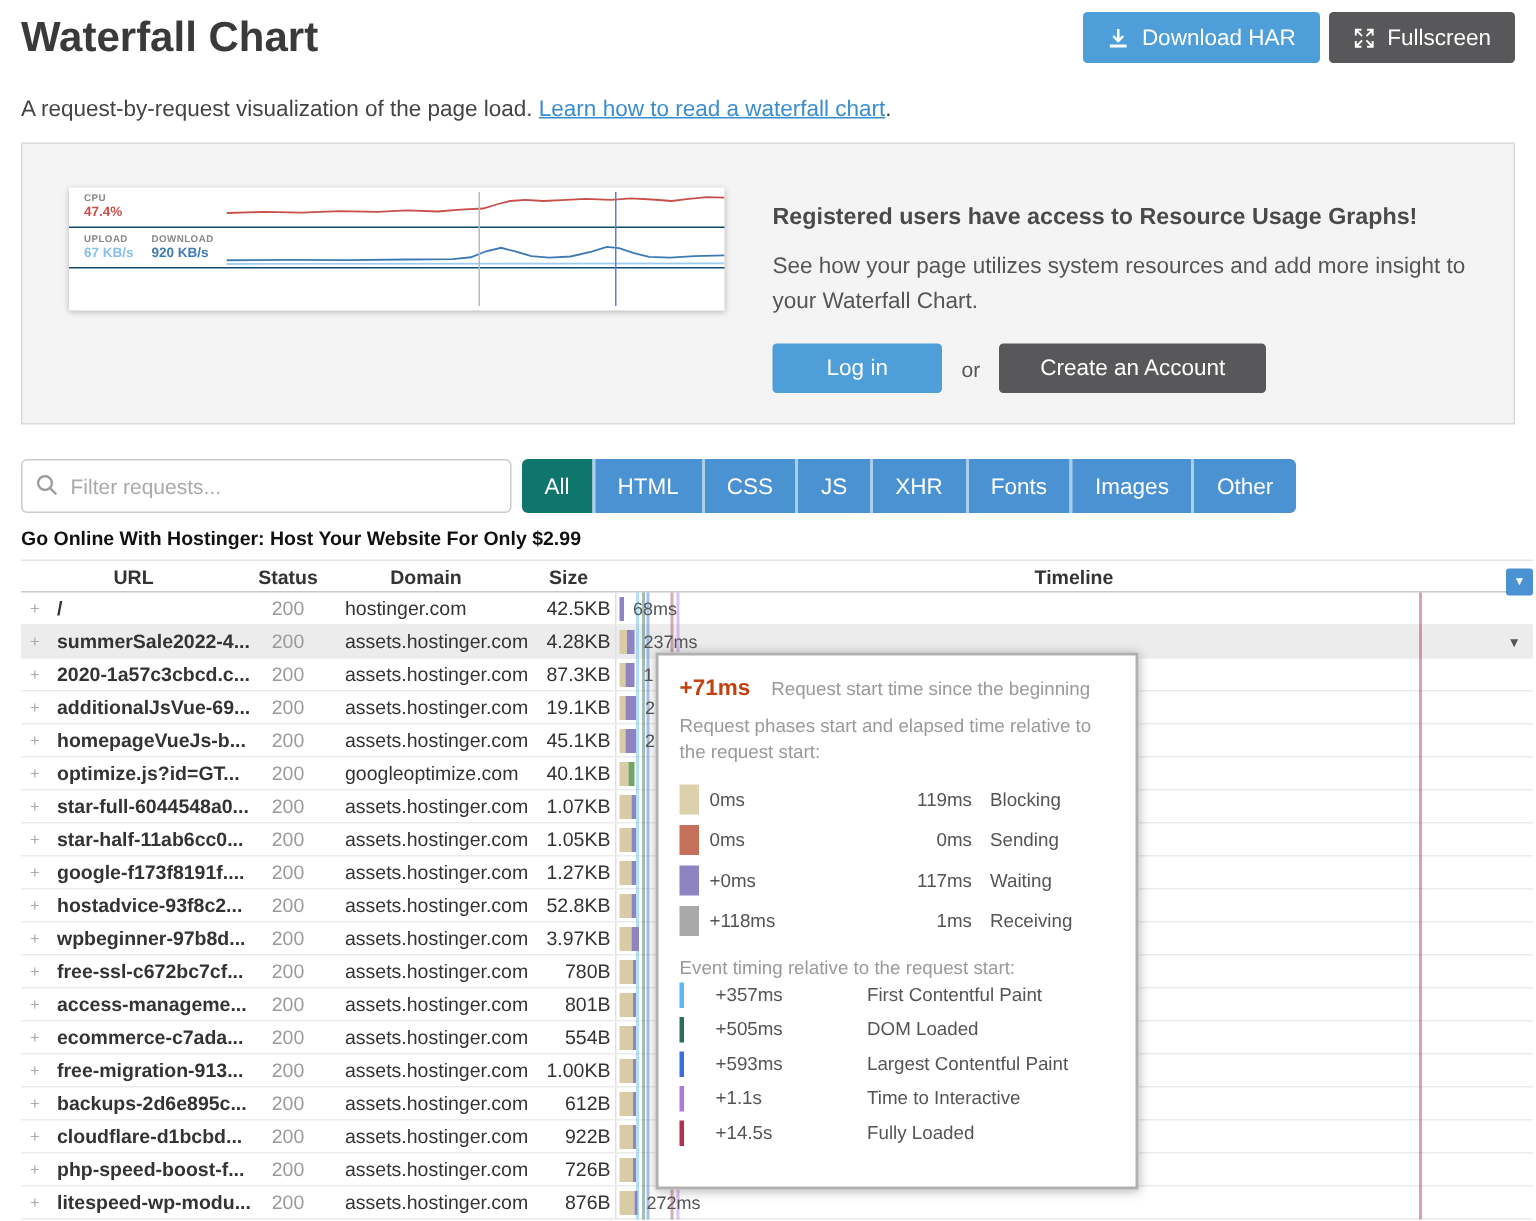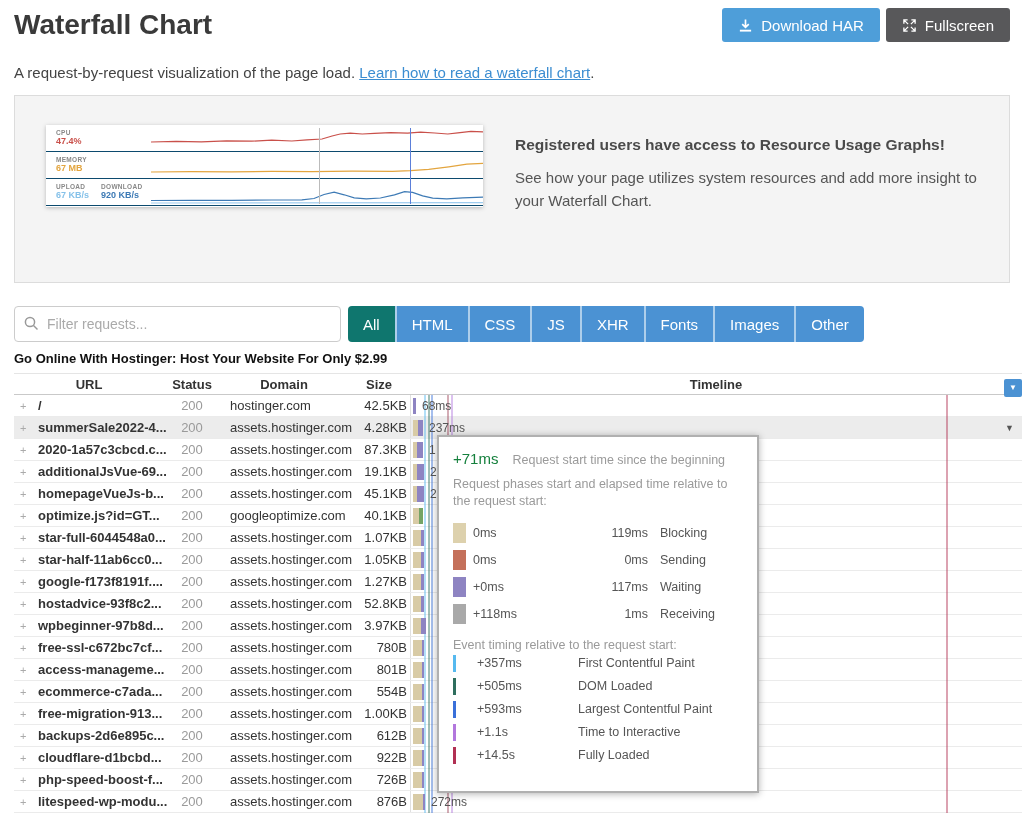--- a/index.html
+++ b/index.html
@@ -82,21 +82,21 @@
   .bar .seg { display:block; height:16px; }
   .timing { margin-left:6px; font-size:12px; color:#555; position:relative; z-index:2; white-space:nowrap; }
   .row-caret { display:none; position:absolute; right:8px; top:6px; font-size:9px; color:#555; z-index:2; cursor:pointer; }
   .markers { position:absolute; top:22px; bottom:0; left:0; right:0; pointer-events:none; z-index:1; }
   .marker { position:absolute; top:0; bottom:0; width:2px; opacity:.45; }
 
   
   .tooltip { position:absolute; left:423px; top:62px; width:322px; height:358px; background:#fff;
              border:2px solid #b0b0b0; box-shadow:0 1px 7px rgba(0,0,0,.3); z-index:5; padding:13px 14px 8px; overflow:hidden; }
   .tt-head { display:flex; align-items:baseline; gap:14px; }
-  .tt-start { font-size:15px; font-weight:normal; color:#15803d; }
+  .tt-start { font-size:15px; font-weight:bold; color:#c2410c; }
   .tt-caption { font-size:12.5px; color:#9a9a9a; }
   .tt-para { margin-top:9px; font-size:12.5px; color:#9a9a9a; line-height:1.35; }
   .tt-phases { margin-top:10px; }
   .tt-phase { display:grid; grid-template-columns:13px 76px 92px auto; column-gap:7px; align-items:center; height:27px; font-size:12.5px; color:#555; }
   .tt-swatch { width:13px; height:20px; }
   .tt-elapsed { text-align:right; }
   .tt-name { padding-left:5px; }
   .tt-events-caption { margin-top:10px; font-size:12.5px; color:#9a9a9a; }
   .tt-event { display:grid; grid-template-columns:3px 80px auto; column-gap:21px; align-items:center; height:23px; font-size:12.5px; color:#555; }
   .tt-bar { width:3px; height:17px; }
@@ -142,51 +142,45 @@
           <div class="tname">CPU</div>
           <div class="tval" style="color:#c9504a">47.4%</div>
         </div>
           </div>
         <svg class="tline" viewBox="0 0 330 27" preserveAspectRatio="none">
           <polyline points="0,17 25,16.3 50,16.8 75,15.8 100,16.2 120,15.2 140,16 155,14.8 170,14 180,11 188,9 198,8.2 210,9 222,8.4 238,7.6 255,8.2 268,7.2 282,8 295,9 305,7.8 318,6.4 330,6.8" fill="none" stroke="#c9504a" stroke-width="1.2"></polyline>
         </svg>
       </div>
       <div class="trow">
         <div class="tlabels">
-            <div>
-          <div class="tname">MEMORY</div>
-          <div class="tval" style="color:#e3a53f">67 MB</div>
-        </div>
-          </div>
-        <svg class="tline" viewBox="0 0 330 27" preserveAspectRatio="none">
-          <polyline points="0,20 40,19.6 80,19.8 120,19.4 160,19.7 200,19.2 240,19.4 258,18.6 276,17.4 296,14.8 314,12.2 330,11.4" fill="none" stroke="#e3a53f" stroke-width="1.2"></polyline>
-        </svg>
-      </div>
-      <div class="trow">
-        <div class="tlabels">
           <div>
             <div class="tname">UPLOAD</div>
             <div class="tval" style="color:#85c1e9">67 KB/s</div>
           </div>
           <div>
             <div class="tname">DOWNLOAD</div>
             <div class="tval" style="color:#3d7ab5">920 KB/s</div>
           </div>
         </div>
         <svg class="tline" viewBox="0 0 330 27" preserveAspectRatio="none">
           <polyline points="0,24 330,23.6" fill="none" stroke="#9fcdf0" stroke-width="1.2"></polyline>
           <polyline points="0,21.5 40,21.3 80,21.4 120,21 150,20.8 162,19.5 172,15.5 182,13.2 192,15.8 202,18.8 214,19.8 228,19 242,15.8 252,12.6 260,13.4 270,16.8 280,19.2 294,19.8 310,18.8 330,18.2" fill="none" stroke="#3d7ab5" stroke-width="1.2"></polyline>
         </svg>
       </div>
       <div class="vmark" style="left:273px; background:#bbb"></div>
       <div class="vmark" style="left:364px; background:#5b7fd9"></div>
     </div>
     <div class="promo-right">
       <div class="promo-heading">Registered users have access to Resource Usage Graphs!</div>
       <div class="promo-body">See how your page utilizes system resources and add more insight to your Waterfall Chart.</div>
+      <div class="promo-actions">
+        <button class="btn btn-blue btn-login">Log in</button>
+        <span class="or-text">or</span>
+        <button class="btn btn-gray btn-create">Create an Account</button>
+      </div>
     </div>
   </div>
 
   <div class="filter-row">
     <div class="search-box">
       <span class="search-icon">
         <svg width="17" height="17" viewBox="0 0 17 17">
             <circle cx="7" cy="7" r="4.6" stroke="#999" stroke-width="1.5" fill="none"></circle>
             <path d="M10.5 10.5l4 4" stroke="#999" stroke-width="1.5"></path>
           </svg>

